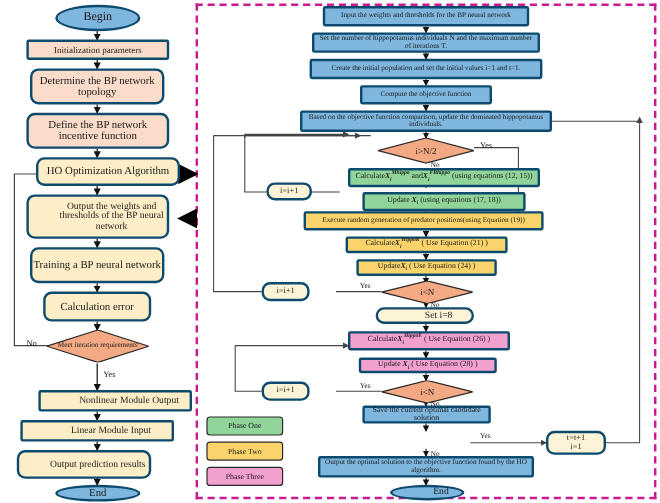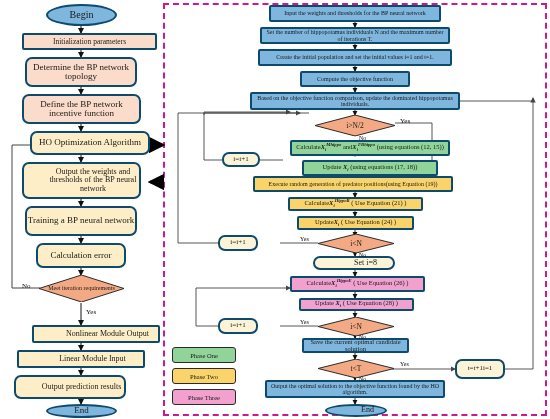--- a/index.html
+++ b/index.html
@@ -154,21 +154,21 @@
       <path d="M533,104 L533,98"></path>
     </g>
 
     <g stroke="#444" stroke-width="0.9" fill="none">
       <path d="M460,101 L533,101"></path>
     </g>
   </svg>
 
   <div class="node ell c-skyblue t10" style="left:46px;top:4px;width:71px;height:22px;">Begin</div>
 
-  <div class="node rect c-peach t75" style="left:22px;top:33px;width:135px;height:17px;">Initialization parameters</div>
+  <div class="node rect c-peach t75" style="left:22px;top:33px;width:119px;height:17px;">Initialization parameters</div>
 
   <div class="node round c-peach t9" style="left:25px;top:57px;width:112px;height:30px;">Determine the BP network topology</div>
 
   <div class="node round c-peach t85 t9" style="left:22px;top:94px;width:119px;height:30px;">Define the BP network incentive function</div>
 
   <div class="node round c-cream t9" style="left:30px;top:131px;width:120px;height:24px;">HO Optimization Algorithm</div>
 
   <div class="node round c-cream t8" style="left:22px;top:162px;width:119px;height:37px;">Output the weights and thresholds of the BP neural network</div>
 
   <div class="node round c-cream t9" style="left:25px;top:206px;width:112px;height:30px;">Training a BP neural network</div>
@@ -274,31 +274,24 @@
     <div style="position:absolute;left:0;top:0;width:76px;height:19px;display:flex;
                 align-items:center;justify-content:center;font-size:7.5px;">i&lt;N</div>
   </div>
   <div class="lbl" style="left:300px;top:319px;font-size:6px;">Yes</div>
   <div class="lbl" style="left:359px;top:334px;font-size:6px;">No</div>
 
   <div class="node round c-cream2 t7" style="left:218px;top:318px;width:40px;height:16px;">i=i+1</div>
 
   <div class="node rect c-skyblue t65" style="left:302px;top:338px;width:107px;height:15px;padding:0 2px;">Save the current optimal candidate solution</div>
 
-  <div style="position:absolute;left:318px;top:359px;width:76px;height:19px;">
-    <svg viewBox="0 0 76 19" style="position:absolute;left:0;top:0;width:76px;height:19px;">
-      <polygon points="38,0 76,9.5 38,19 0,9.5" fill="#f3a983" stroke="#2a2a2a" stroke-width="1"></polygon>
-    </svg>
-    <div style="position:absolute;left:0;top:0;width:76px;height:19px;display:flex;
-                align-items:center;justify-content:center;font-size:7.5px;">t&lt;T</div>
-  </div>
   <div class="lbl" style="left:400px;top:361px;font-size:6px;">Yes</div>
   <div class="lbl" style="left:359px;top:376px;font-size:6px;">No</div>
 
-  <div class="node round c-cream2 t7" style="left:455px;top:359px;width:50px;height:20px;flex-direction:row;line-height:1.05;justify-content:center;">
+  <div class="node round c-cream2 t7" style="left:455px;top:359px;width:50px;height:20px;flex-direction:column;line-height:1.05;justify-content:center;">
     <span>t=t+1</span>
     <span>i=1</span>
   </div>
 
   <div class="node rect c-skyblue t6" style="left:265px;top:380px;width:180px;height:18px;padding:0 2px;">Output the optimal solution to the objective function found by the HO algorithm.</div>
 
   <div class="node ell c-skyblue t8" style="left:325px;top:404px;width:62px;height:13px;">End</div>
 
   <div class="legend-item c-green" style="left:172px;top:347px;width:62px;height:14px;">Phase One</div>
   <div class="legend-item c-gold" style="left:172px;top:368px;width:62px;height:14px;">Phase Two</div>

